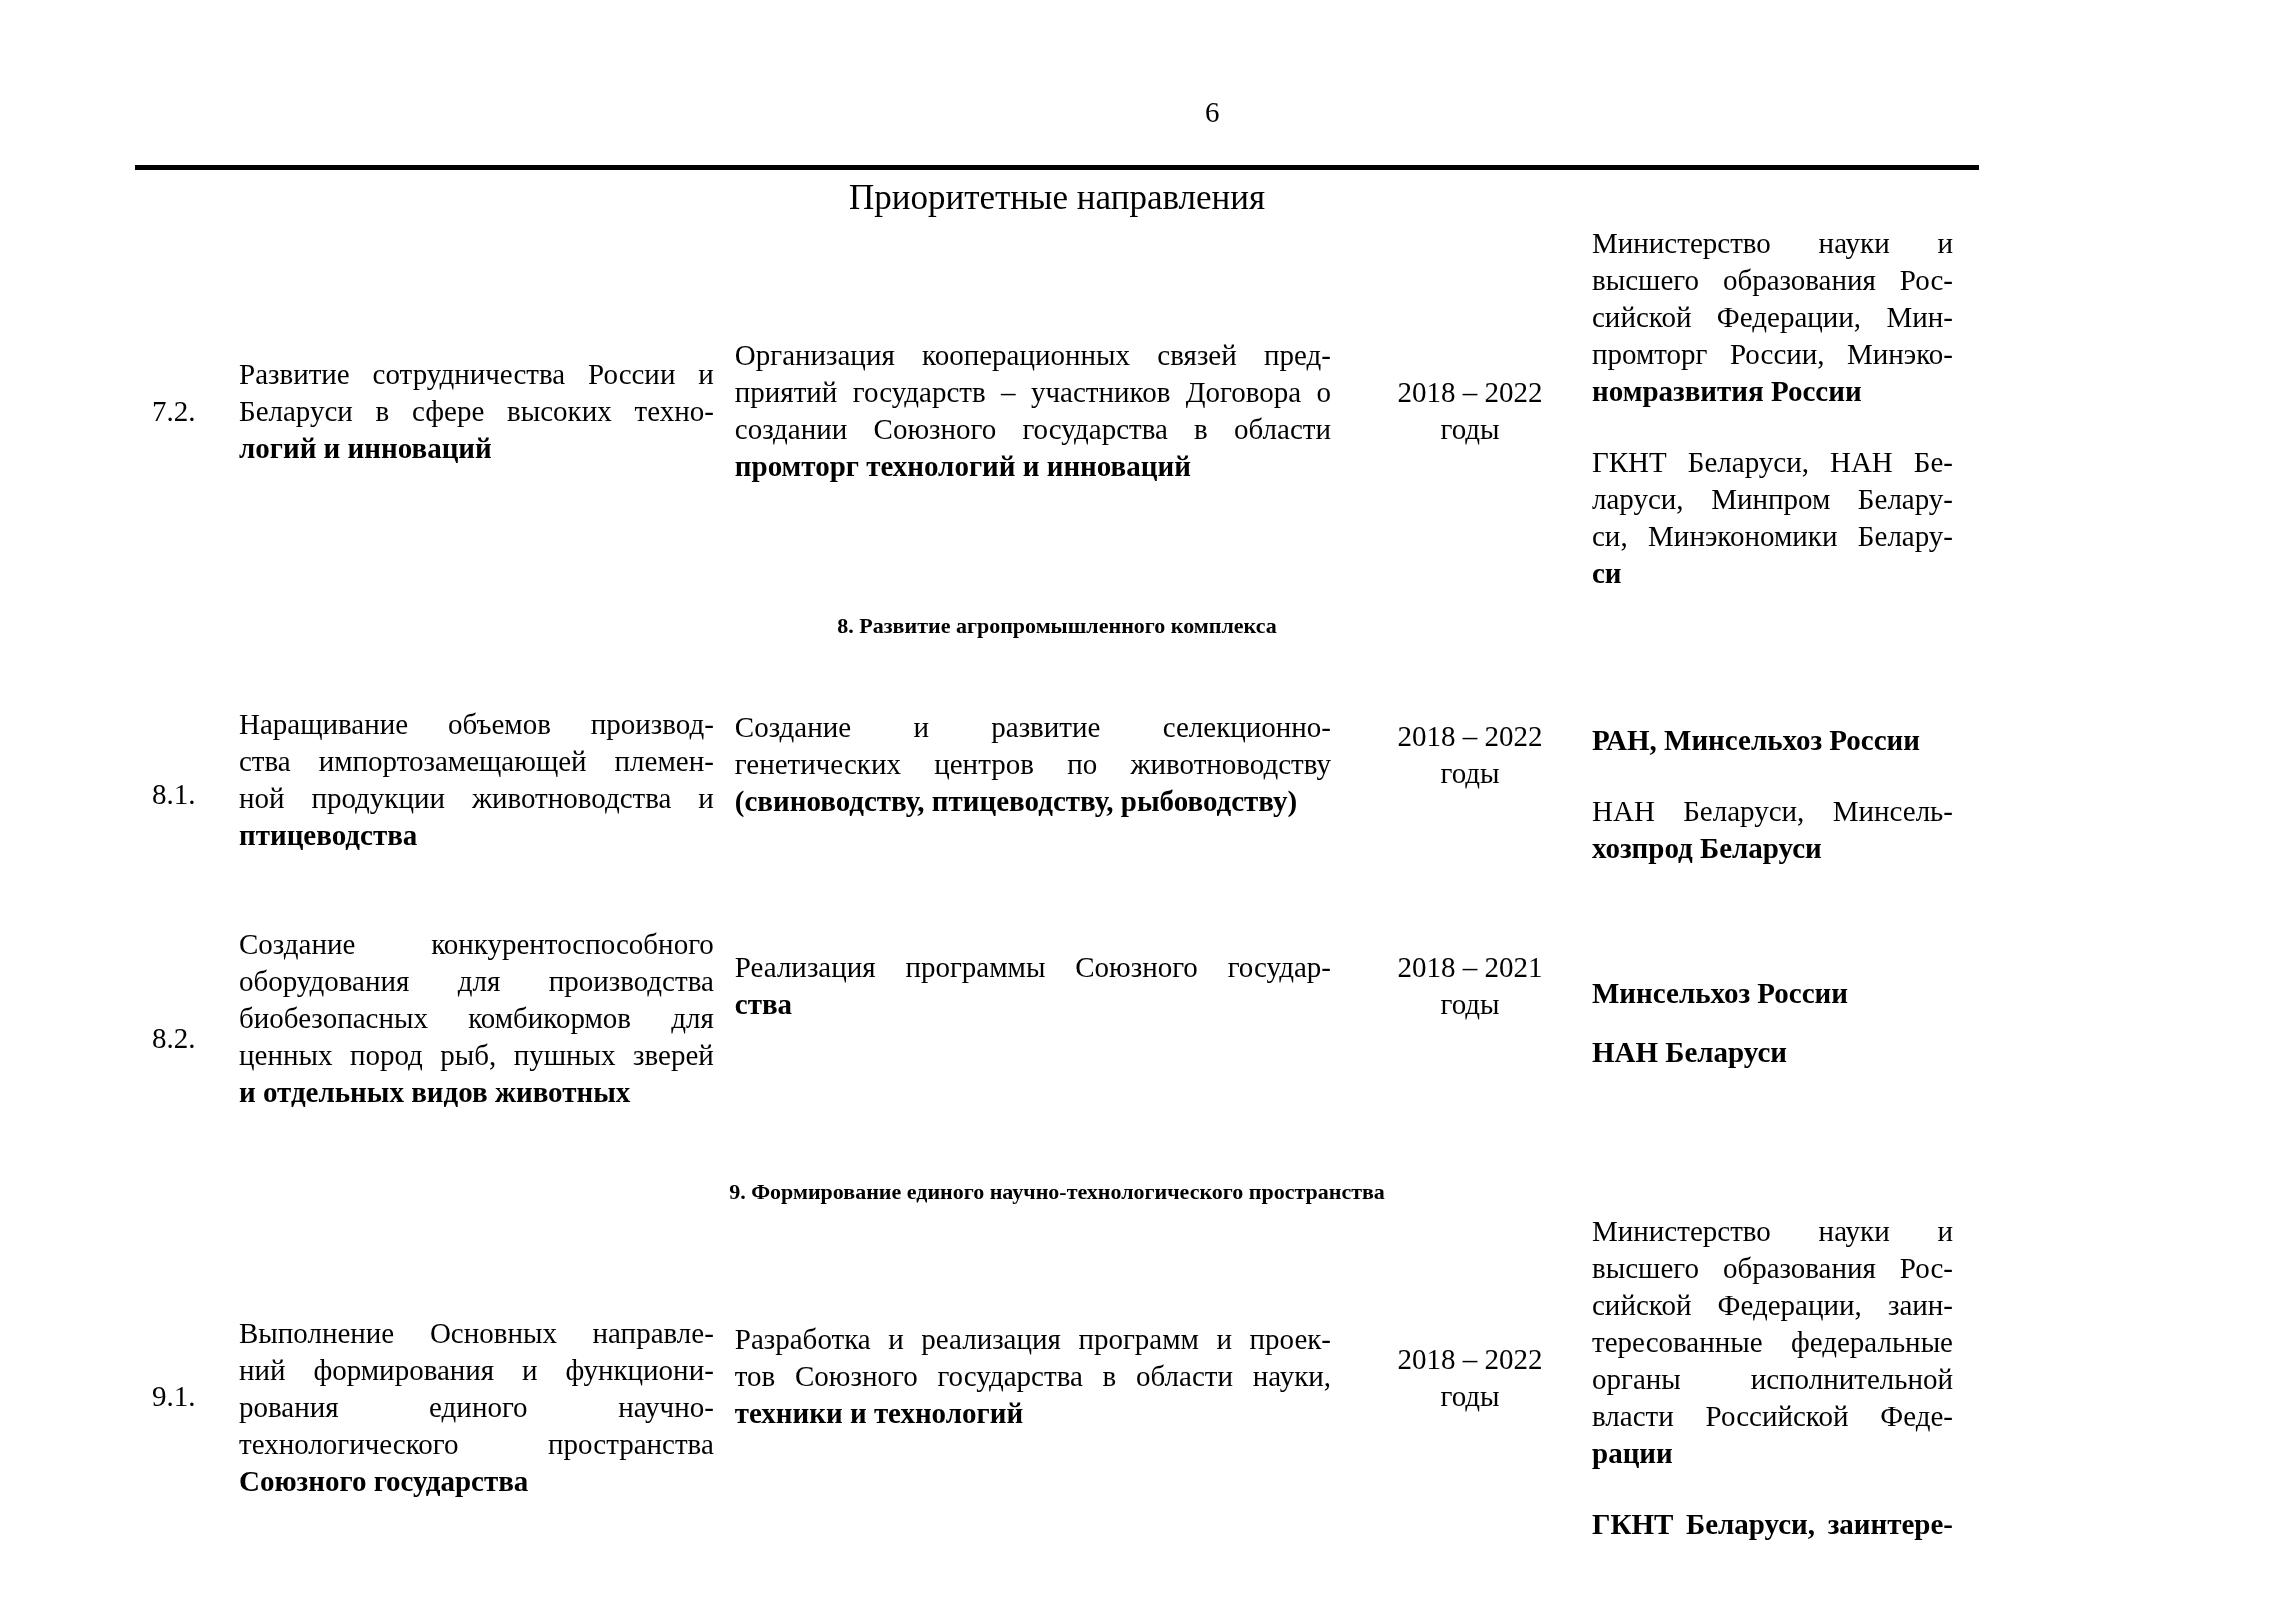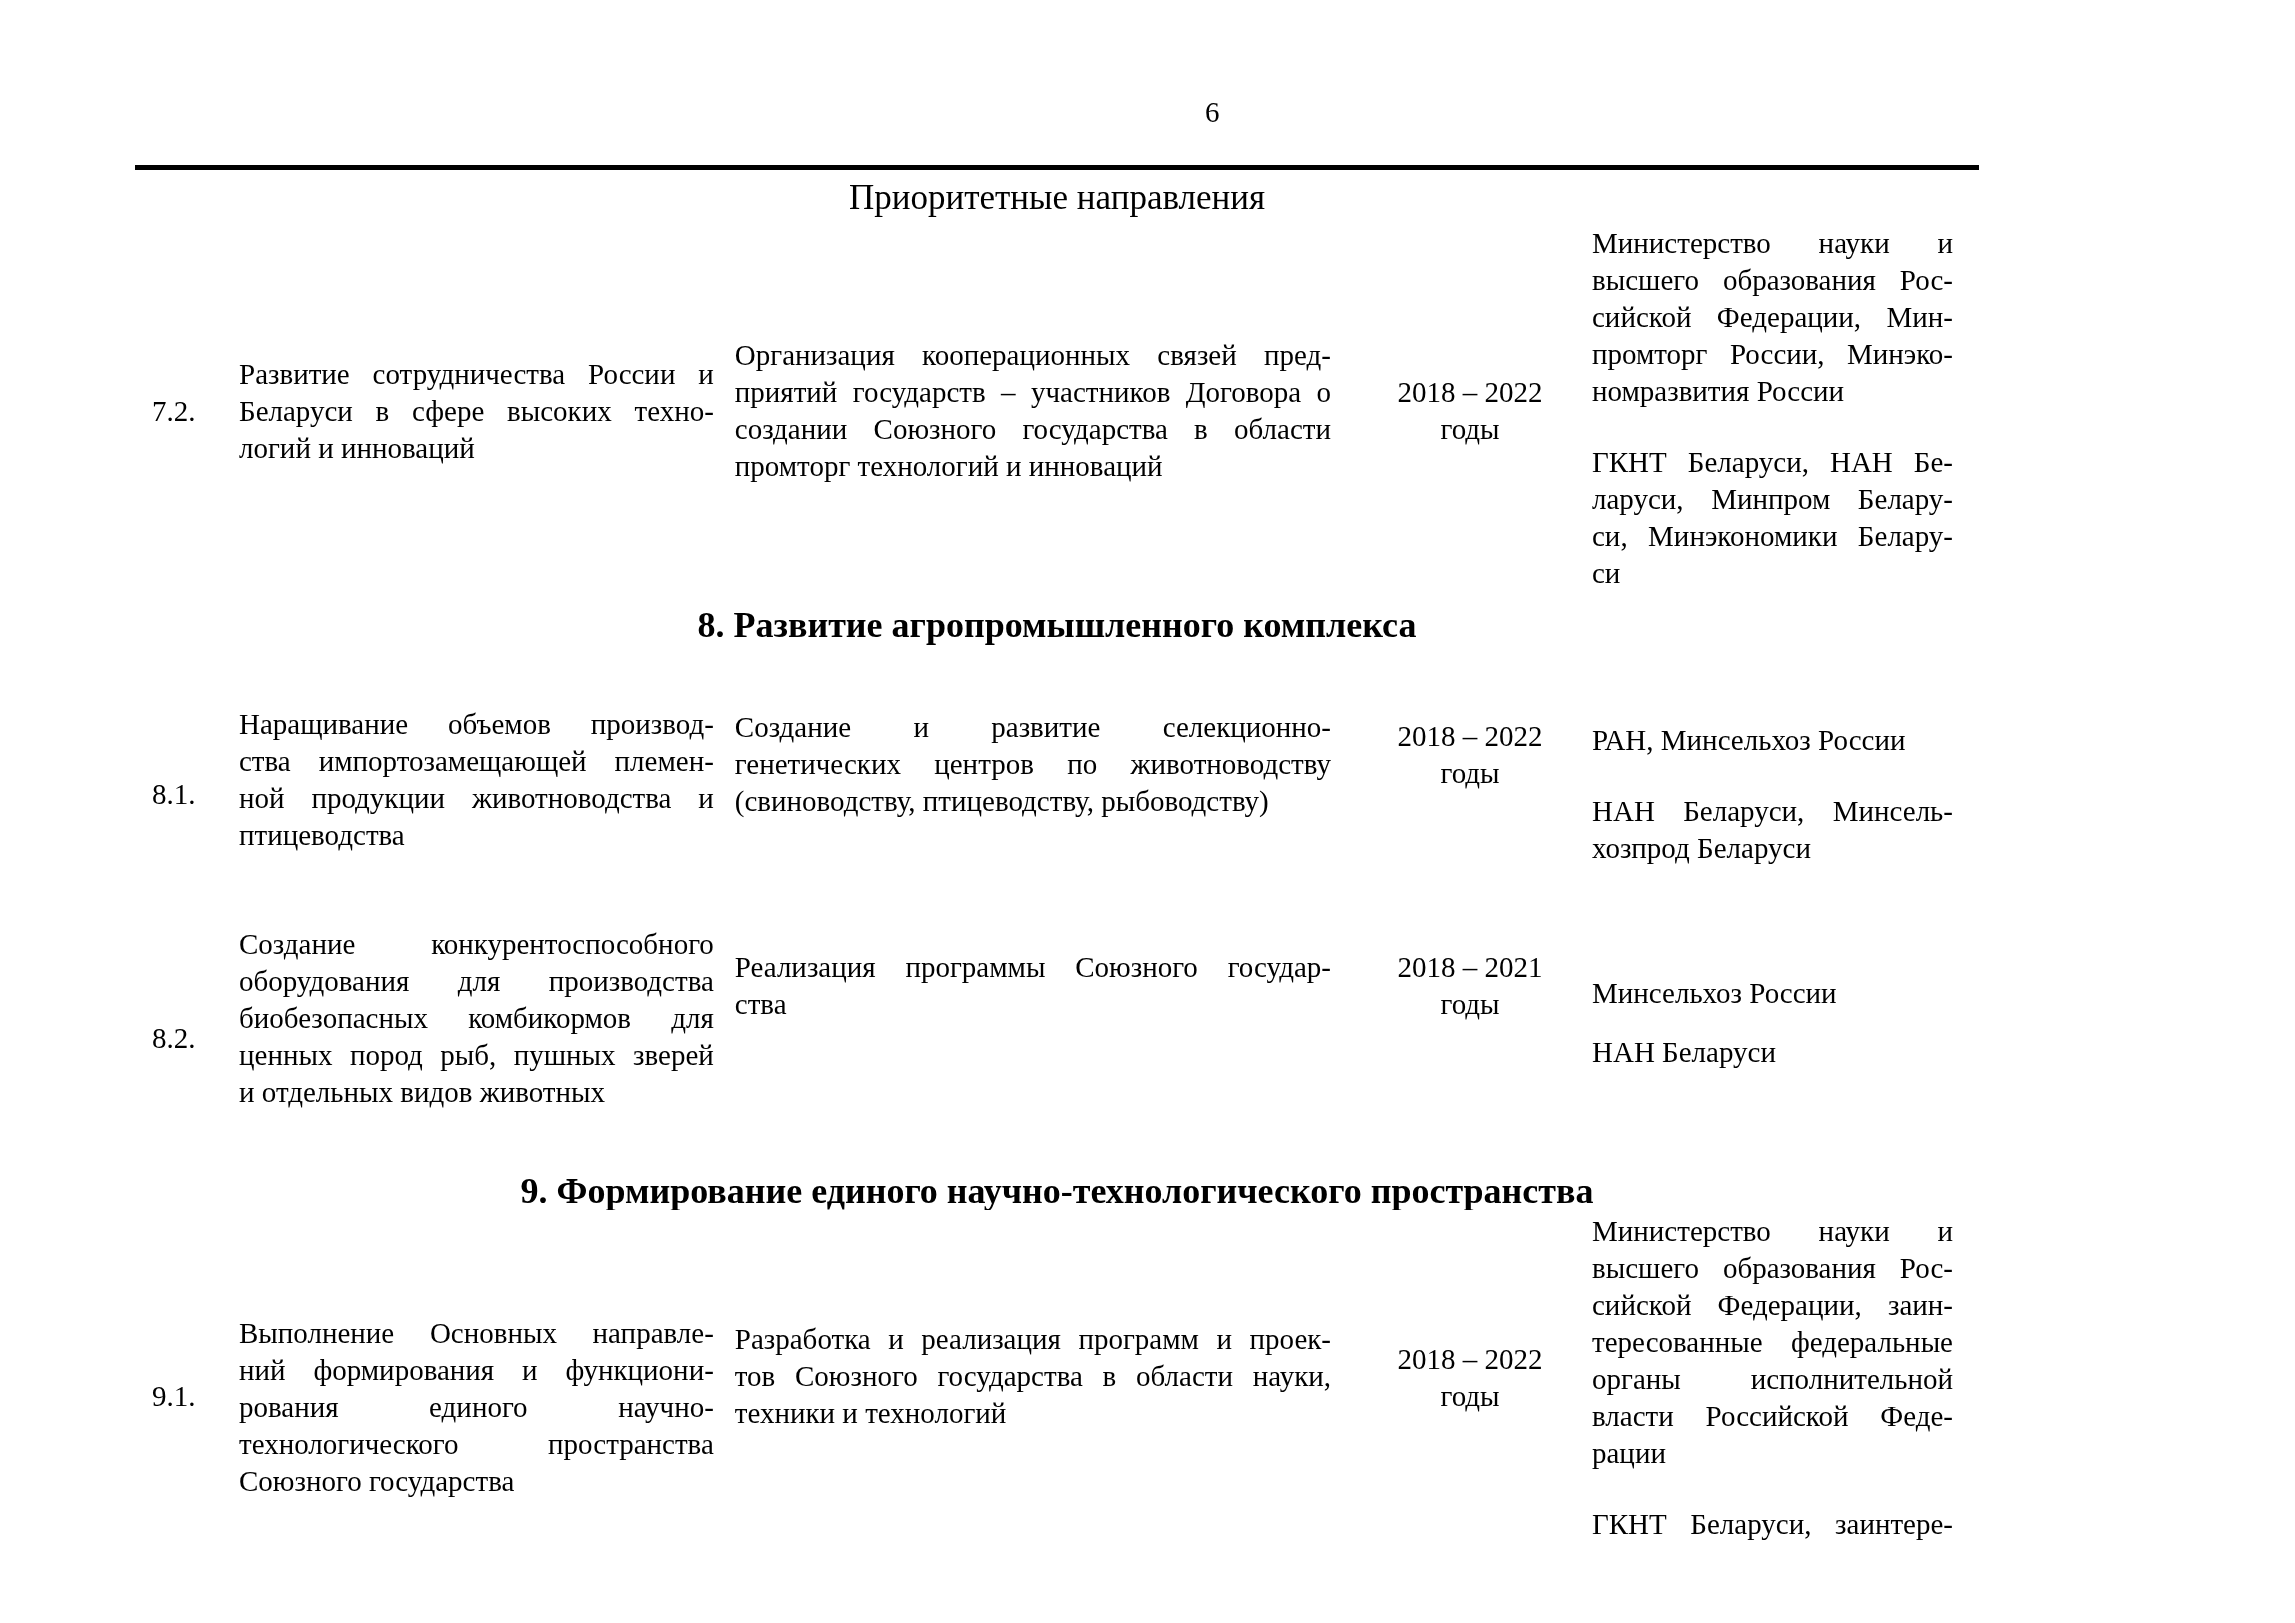--- a/index.html
+++ b/index.html
@@ -29,27 +29,27 @@
   .head-row th + th { border-left: 3.3px solid #000; }
   .head-row th.h-tasks { padding-left: 98px; }
 
   .num    { padding-left: 17px; }
   .task   { padding-right: 9.2px; }
   .sol    { padding-left: 11.8px; padding-right: 17px; }
   .period { text-align: center; }
   .resp   { padding-right: 26px; }
 
   .jl .ln  { text-align: justify; text-align-last: justify; }
-  .jl .ln:last-child { text-align-last: left; }
+  .jl .ln:last-child { text-align-last: left; font-weight: bold; }
   .para-cont .ln:last-child { text-align-last: justify !important; }
   .ctr .ln { text-align: center; }
 
   .para + .para { margin-top: 34px; }
 
-  .section-row td { text-align: center; font-weight: bold; font-size: 36px; vertical-align: top; }
+  .section-row td { text-align: center; font-weight: bold; font-size: 22px; vertical-align: top; }
   .s8 td { height: 73px; padding-top: 9.2px; }
   .s9 td { height: 37px;  padding-top: 3.9px; }
 
   .r72 td { height: 373px; }
   .r81 td { height: 186px; }
   .r82 td { height: 194px; }
   .r91 td { height: 442px; }
 
   .r72 td.resp { vertical-align: top; padding-top: 1.3px; }
 

